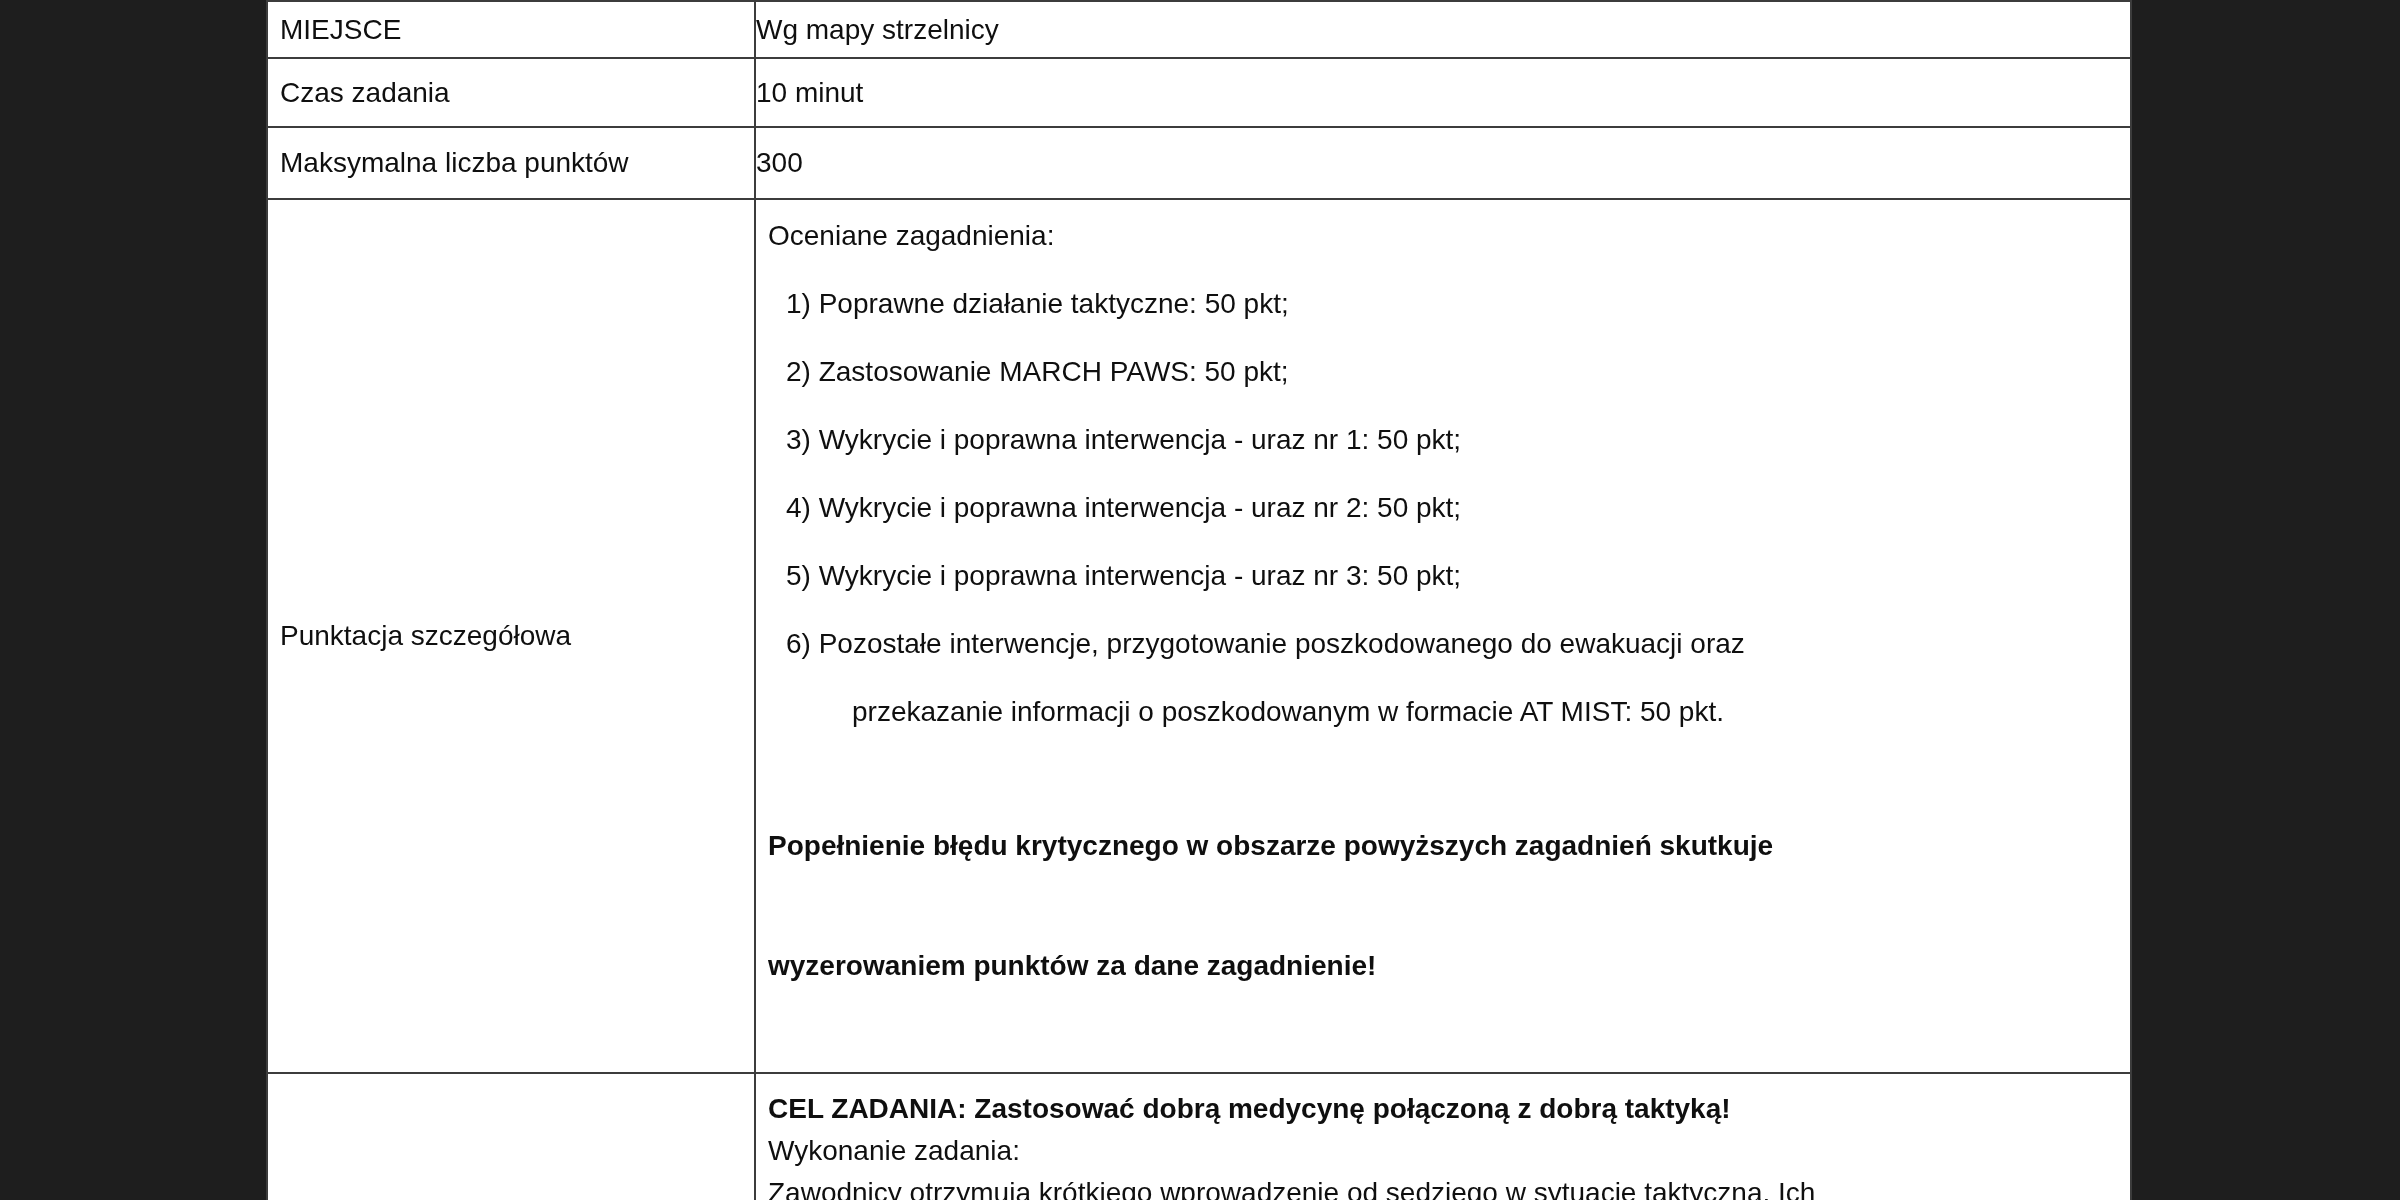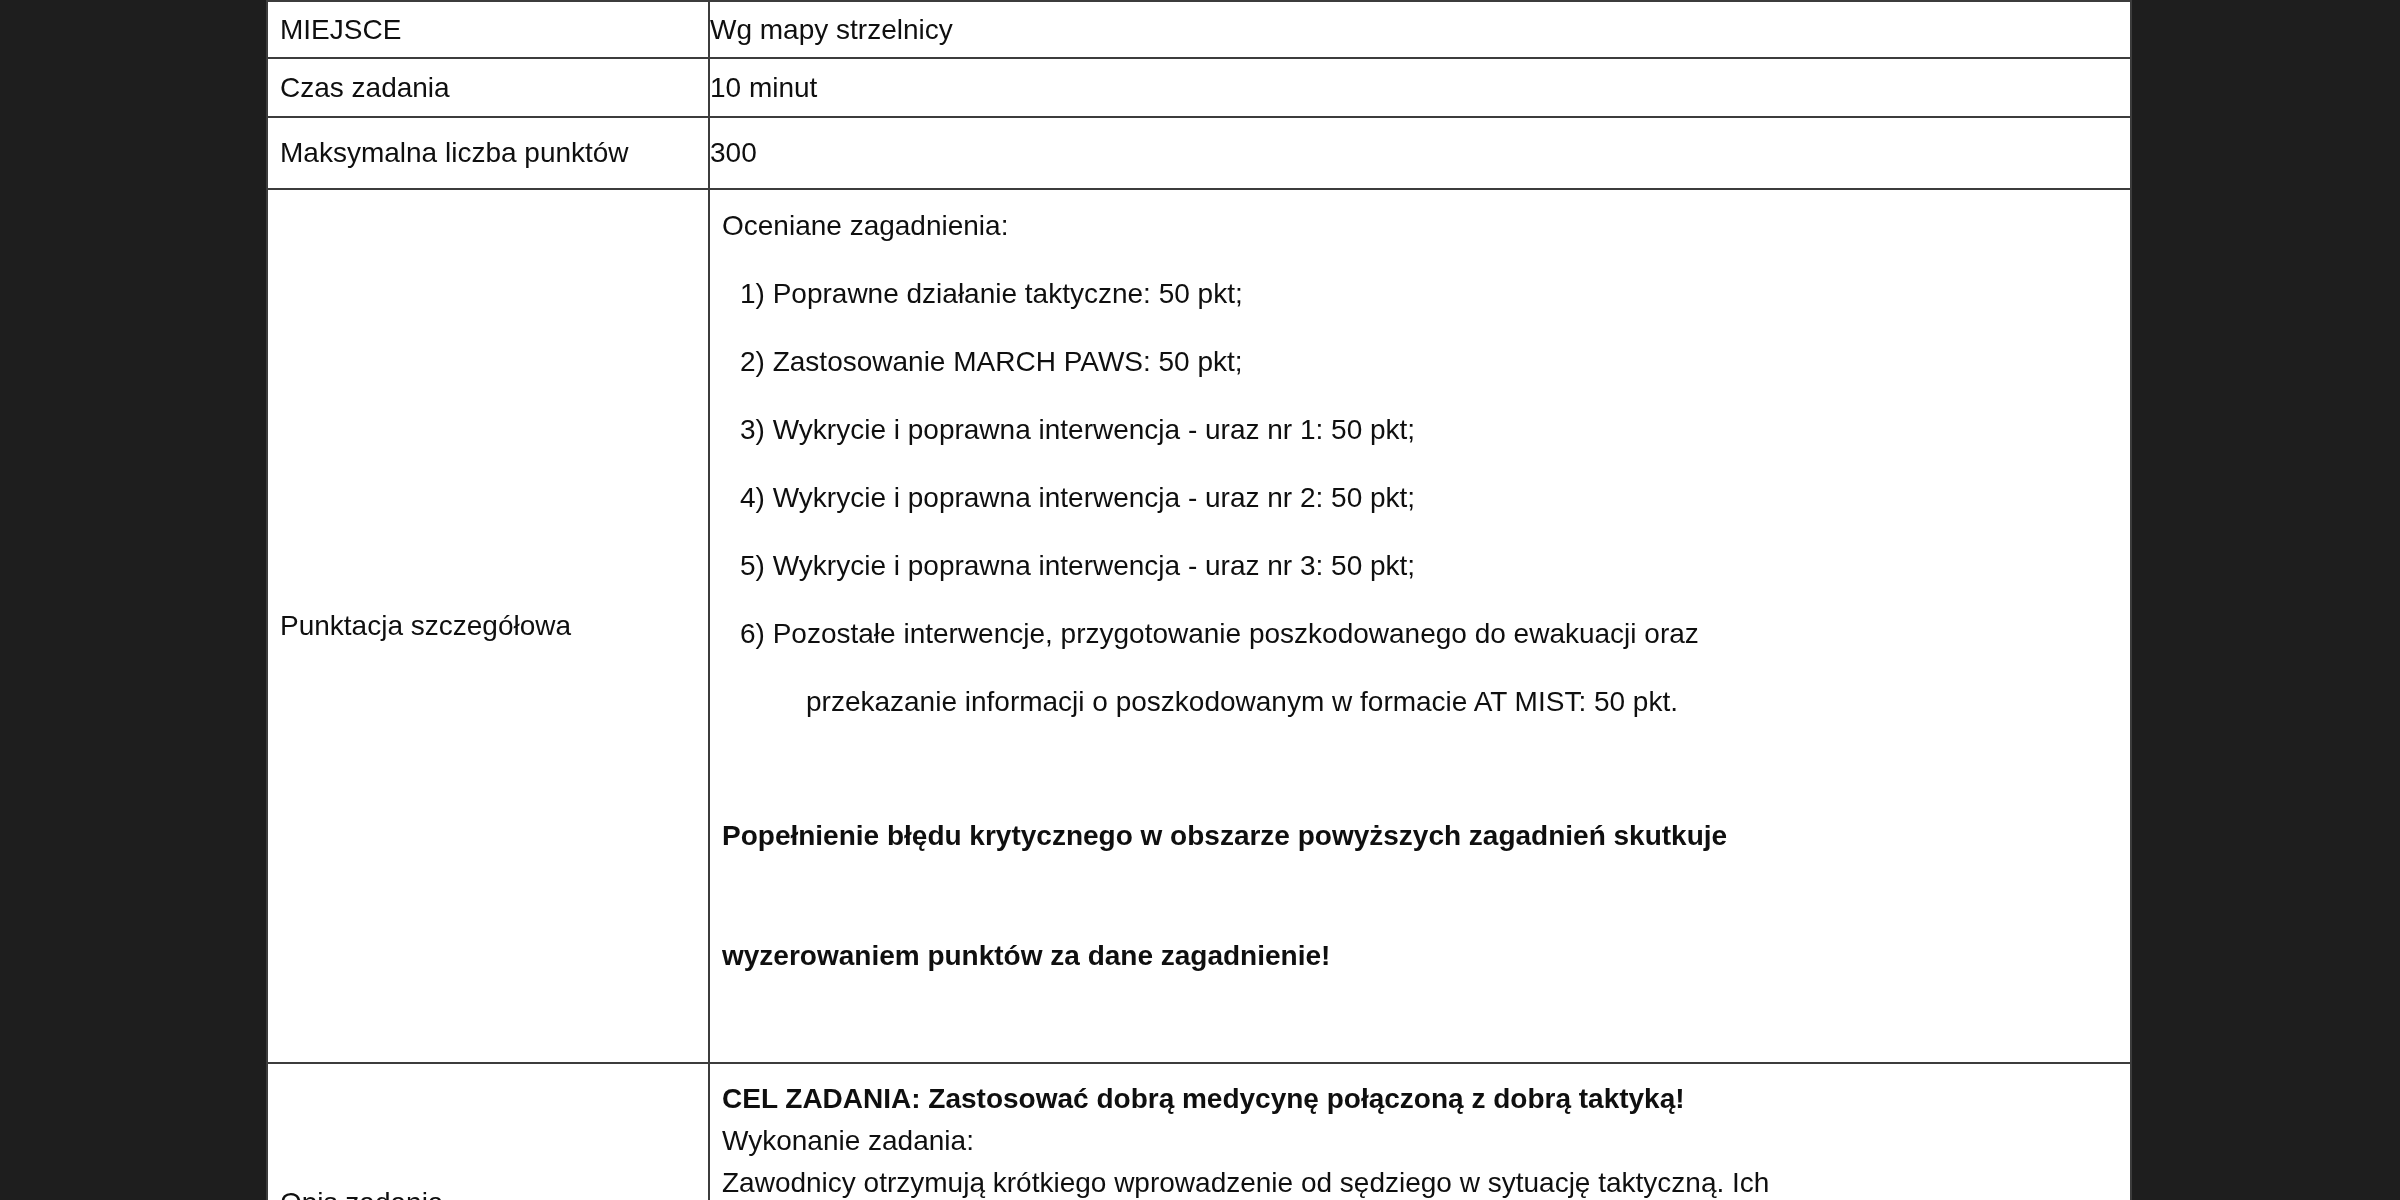--- a/index.html
+++ b/index.html
@@ -35,29 +35,29 @@
     border: 2px solid var(--border);
     background: var(--page);
     font-size: 28px;
     color: var(--text);
     vertical-align: middle;
     padding: 0;
     overflow: hidden;
   }
   td.label-cell {
     width: 362px;
-    padding: 4px 66px 4px 12px;
+    padding: 4px 112px 4px 12px;
     line-height: 36px;
   }
   td.value-cell {
     padding: 2px 16px 2px 0;
     line-height: 36px;
   }
   tr.r1 { height: 57px; }
-  tr.r2 { height: 59px; }
+  tr.r2 { height: 69px; }
   tr.r3 { height: 72px; }
   tr.r4 { height: 633px; }
   tr.r5 { height: 280px; }
 
   td.scoring-cell {
     vertical-align: top;
     padding: 2px 16px 6px 12px;
   }
   .list-line {
     line-height: 68px;

